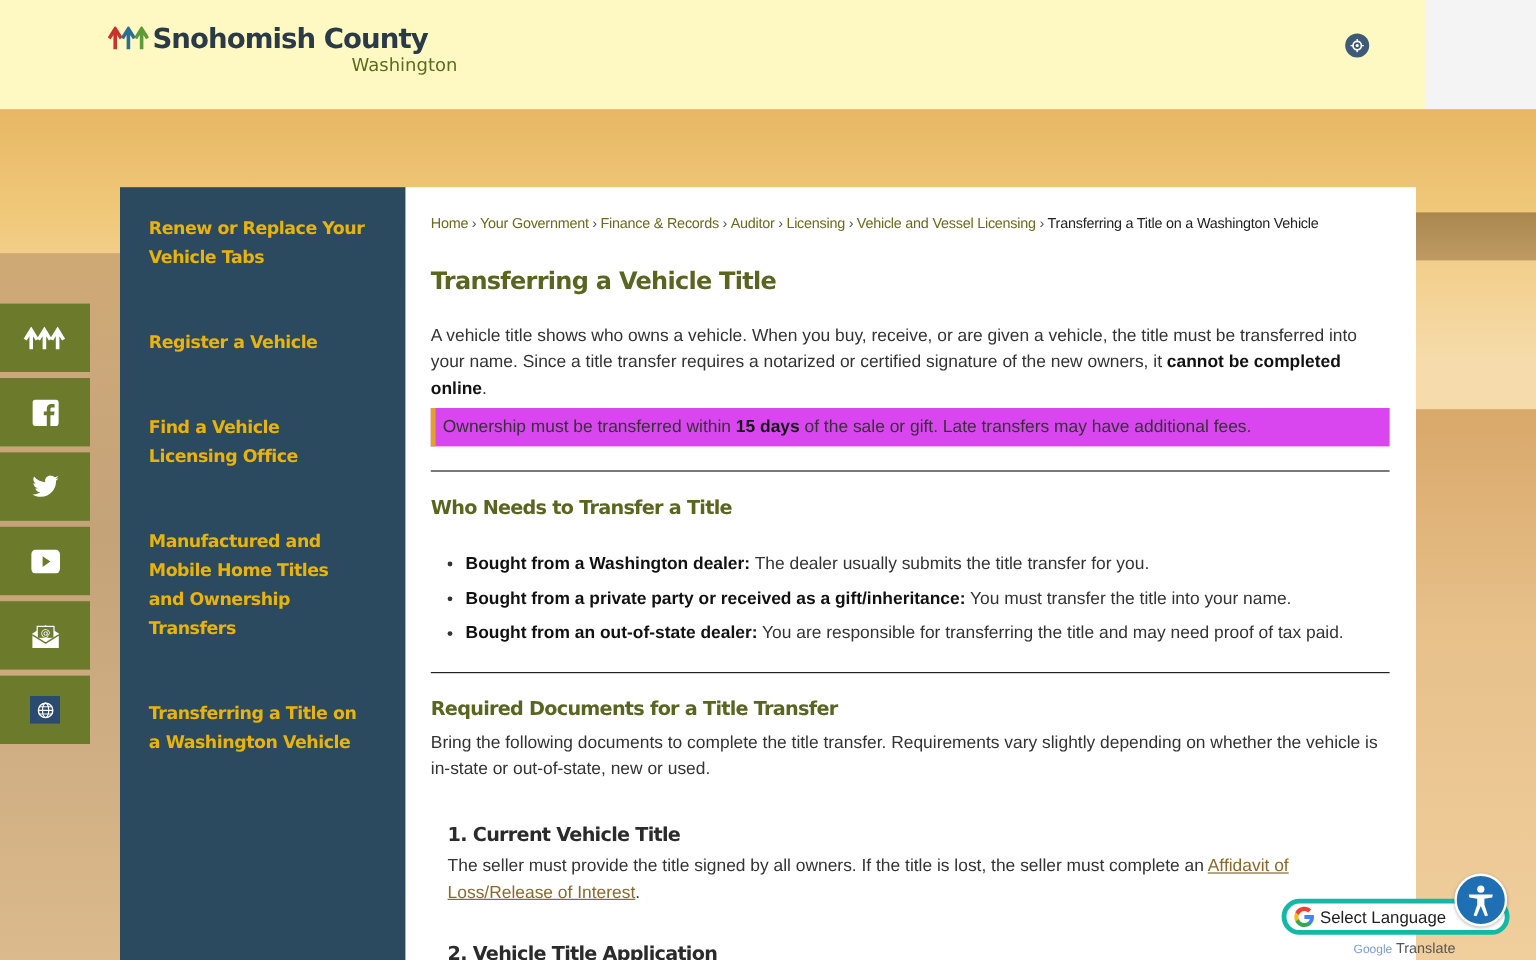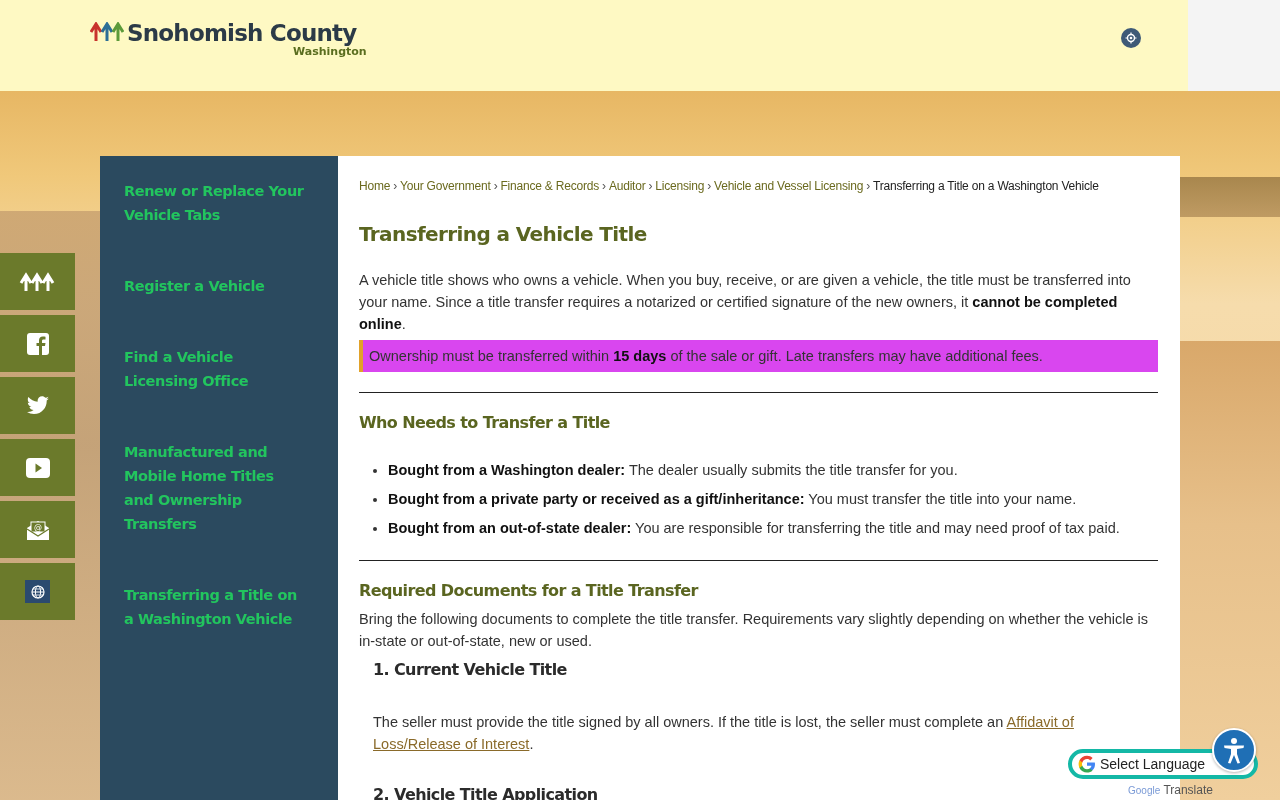--- a/index.html
+++ b/index.html
@@ -4,21 +4,21 @@
 <style>
   * { box-sizing: border-box; margin: 0; padding: 0; }
   html, body { width: 1280px; height: 800px; overflow: hidden; }
   body { font-family: "Liberation Sans", sans-serif; background: #f4f4f4; position: relative; }
 
   
   .header { position: absolute; left: 0; top: 0; width: 1188px; height: 91px; background: #fef9c3; }
   .logo { position: absolute; left: 90px; top: 20px; width: 270px; height: 40px; }
   .logo-icon { position: absolute; left: 0; top: 2px; }
   .logo-name { position: absolute; left: 37px; top: 0; font-family: "DejaVu Sans", sans-serif; font-weight: bold; font-size: 23px; color: #2b3a47; letter-spacing: -0.8px; white-space: nowrap; }
-  .logo-state { position: absolute; left: 203px; top: 25px; font-family: "DejaVu Sans", sans-serif; font-weight: bold; font-size: 11px; color: #5a6d1f; }
+  .logo-state { position: absolute; left: 203px; top: 25px; font-family: "DejaVu Sans", sans-serif; font-weight: normal; font-size: 15px; color: #5a6d1f; }
 
   .nav { position: absolute; left: 453px; top: 18px; width: 440px; height: 40px; }
   .nav-items { display: flex; gap: 0; }
   .nav-item { font-family: "DejaVu Sans", sans-serif; font-size: 12px; color: #2b2b2b; white-space: nowrap; cursor: pointer; }
   .nav-bar { position: absolute; left: 0; top: 34px; width: 440px; height: 6px; background: #8a9a32; }
 
   .search { position: absolute; left: 948px; top: 22px; width: 157px; height: 48px; border-radius: 24px; background: linear-gradient(#eaeaea, #d8d8d8); border: 2px solid #9a9a9a; box-shadow: inset 0 2px 3px rgba(255,255,255,.8), 0 1px 2px rgba(0,0,0,.3); }
   .search-input { position: absolute; left: 18px; top: 14px; width: 95px; border: none; background: transparent; font-family: "DejaVu Sans", sans-serif; font-size: 14px; color: #222; outline: none; }
   .search-input::placeholder { color: #222; }
   .search-btn { position: absolute; right: 7px; top: 5px; width: 35px; height: 35px; border-radius: 50%; background: #fff; display: flex; align-items: center; justify-content: center; cursor: pointer; }
@@ -30,21 +30,21 @@
   .hero-water { position: absolute; left: 1180px; top: 250px; width: 100px; height: 459px; background: linear-gradient(180deg, #d9a86a, #e7c08a 40%, #f0cf9d); }
   .hero-trees { position: absolute; left: 1180px; top: 86px; width: 100px; height: 40px; background: linear-gradient(180deg, #8a6b3a, #a98552); opacity: .7; }
   .hero-left { position: absolute; left: 0; top: 120px; width: 100px; height: 589px; background: linear-gradient(180deg, #c9a271 0%, #bc9970 40%, #d7b68b 100%); opacity: .85; }
 
   
   .social { position: absolute; left: 0; top: 253px; width: 75px; }
   .social-item { width: 75px; height: 57px; background: #6b7a2b; margin-bottom: 5px; display: flex; align-items: center; justify-content: center; cursor: pointer; }
 
   
   .sidebar { position: absolute; left: 100px; top: 156px; width: 238px; height: 644px; background: #2b4a5f; }
-  .side-item { position: absolute; left: 24px; width: 190px; font-family: "DejaVu Sans", sans-serif; font-weight: bold; font-size: 14.5px; line-height: 24px; color: #22c55e; letter-spacing: -0.4px; cursor: pointer; }
+  .side-item { position: absolute; left: 24px; width: 190px; font-family: "DejaVu Sans", sans-serif; font-weight: bold; font-size: 14.5px; line-height: 24px; color: #eab308; letter-spacing: -0.4px; cursor: pointer; }
 
   
   .main { position: absolute; left: 338px; top: 156px; width: 842px; height: 644px; background: #fff; }
   .crumbs { position: absolute; left: 21px; top: 23px; font-size: 12px; color: #222; white-space: nowrap; letter-spacing: -0.2px; }
   .crumbs a { color: #6b6a1f; text-decoration: none; cursor: pointer; }
   .crumbs .sep { color: #555; margin: 0 3px; }
   .h1 { position: absolute; left: 21px; top: 66px; font-family: "DejaVu Sans", sans-serif; font-weight: bold; font-size: 20px; color: #5a6520; letter-spacing: -0.6px; }
   .p { position: absolute; left: 21px; width: 800px; font-size: 14.5px; line-height: 22px; color: #333; }
   .p b { color: #111; }
   .callout { position: absolute; left: 21px; top: 184px; width: 799px; height: 32px; background: #d946ef; border-left: 4px solid #e1a22a; font-size: 14.5px; line-height: 32px; color: #333; padding-left: 6px; }
@@ -165,21 +165,21 @@
     <li><b>Bought from a Washington dealer:</b><span> The dealer usually submits the title transfer for you.</span></li>
     <li><b>Bought from a private party or received as a gift/inheritance:</b><span> You must transfer the title into your name.</span></li>
     <li><b>Bought from an out-of-state dealer:</b><span> You are responsible for transferring the title and may need proof of tax paid.</span></li>
   </ul>
 
   <div class="hr" style="top:404px"></div>
 
   <h2 class="h2" style="top:425px">Required Documents for a Title Transfer</h2>
   <p class="p" style="top:452px">Bring the following documents to complete the title transfer. Requirements vary slightly depending on whether the vehicle is in-state or out-of-state, new or used.</p>
 
-  <h3 class="h3" style="top:504px">1. Current Vehicle Title</h3>
+  <h3 class="h3" style="top:530px">1. Current Vehicle Title</h3>
   <p class="p" style="top:555px;left:35px;width:720px"><span>The seller must provide the title signed by all owners. If the title is lost, the seller must complete an </span><a class="link">Affidavit of Loss/Release of Interest</a><span>.</span></p>
 
   <h3 class="h3" style="top:629px">2. Vehicle Title Application</h3>
 </main>
 
 <div class="translate">
   <svg width="18" height="18" viewBox="0 0 18 18">
     <path d="M17 9.2c0-.6-.1-1.2-.2-1.7H9v3.3h4.5c-.2 1-.8 1.9-1.7 2.5v2h2.7C16.1 13.8 17 11.7 17 9.2z" fill="#4285f4"></path>
     <path d="M9 17.5c2.3 0 4.2-.8 5.5-2.1l-2.7-2c-.7.5-1.7.8-2.8.8-2.2 0-4-1.5-4.7-3.4H1.5v2.1C2.9 15.7 5.7 17.5 9 17.5z" fill="#34a853"></path>
     <path d="M4.3 10.8c-.2-.5-.3-1.1-.3-1.7s.1-1.2.3-1.7V5.3H1.5C.9 6.4.6 7.7.6 9.1s.3 2.7.9 3.8l2.8-2.1z" fill="#fbbc05"></path>

